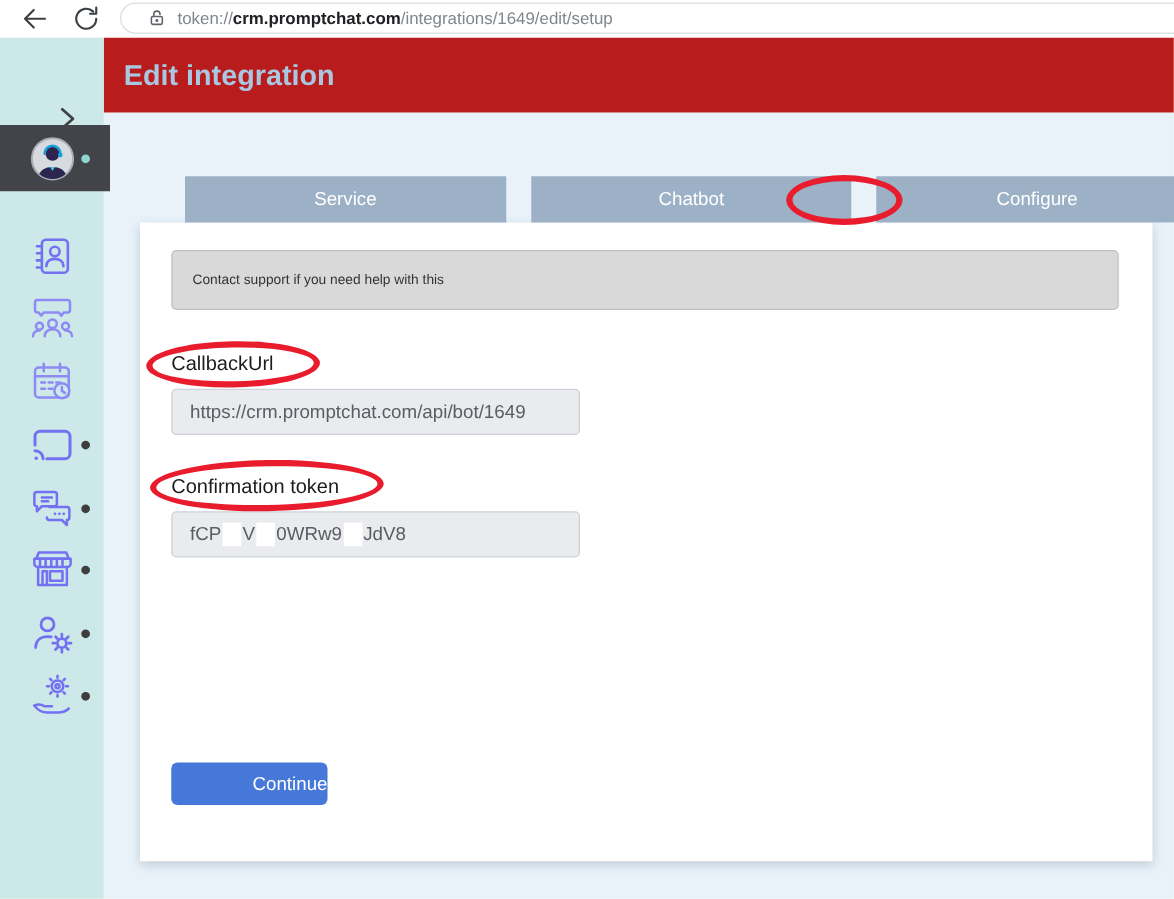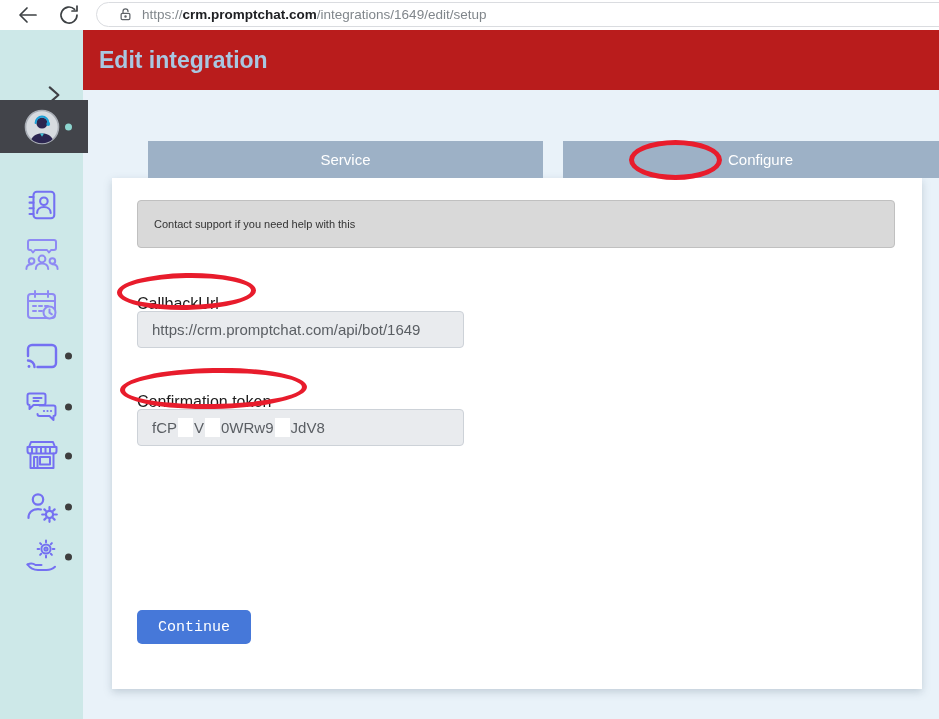--- a/index.html
+++ b/index.html
@@ -51,34 +51,34 @@
     display:flex; align-items:center; justify-content:center; cursor:pointer; }
   .tab.active { position:relative; top:-4px; height:45px; background:#fff;
     color:#4a80e8; border-radius:6px 6px 0 0;
     box-shadow:0 -2px 4px rgba(0,0,0,.10); }
 
   
   .notice { position:absolute; left:137px; top:200px; width:758px; height:48px;
     background:#d9d9d9; border:1px solid #c0c0c0; border-radius:4px;
     display:flex; align-items:center; padding-left:16px;
     font-size:11px; color:#333; z-index:2; }
-  .field-label { position:absolute; left:137px; font-size:16px; color:#1c1c1c; z-index:2;margin-top:12px; }
+  .field-label { position:absolute; left:137px; font-size:16px; color:#1c1c1c; z-index:2; }
   .lbl-callback { top:283px; }
   .lbl-token { top:381px; }
   .text-input { position:absolute; left:137px; width:327px; height:37px;
     background:#e9ebee; border:1px solid #cdd2d8; border-radius:4px;
     display:flex; align-items:center; padding-left:14px;
     font-size:15px; color:#5a5e63; z-index:2; white-space:nowrap; }
   .in-callback { top:311px; }
   .in-token { top:409px; }
   .redact { display:inline-block; width:15px; height:19px; background:#fff;
     vertical-align:middle; margin:0 1px; }
-  .btn-continue { position:absolute; left:137px; top:610px; width:114px; height:34px;
+  .btn-continue { position:absolute; left:137px; top:610px; width:125px; height:34px;
     background:#4678d9; color:#fff; border:none; border-radius:5px;
-    font-size:15px; font-family:Liberation Mono, monospace; cursor:pointer; z-index:2; }
+    font-size:15px; font-family:Liberation Sans, sans-serif; cursor:pointer; z-index:2;text-align:right; }
 
   
   .ann { position:absolute; border:5px solid #e81c2c; border-radius:50%;
     background:transparent; z-index:6; pointer-events:none; }
   .ann-setup    { left:629px; top:140px; width:93px;  height:40px; }
   .ann-callback { left:117px; top:273px; width:139px; height:37px; transform:rotate(-1deg); }
   .ann-token    { left:120px; top:368px; width:187px; height:41px; transform:rotate(-1deg); }
 
   svg { display:block; }
 </style>
@@ -99,21 +99,21 @@
       </svg>
   </button>
   <div class="url-pill">
     <span class="lock-icon">
       <svg width="15" height="15" viewBox="0 0 24 24" fill="none" stroke="#5f6368" stroke-width="2">
           <rect x="5" y="10" width="14" height="10" rx="2"></rect>
           <path d="M8 10V7a4 4 0 0 1 8 0v1"></path>
           <circle cx="12" cy="15" r="1" fill="#5f6368"></circle>
         </svg>
     </span>
-    <span class="url-text"><span>https://</span><span class="domain">crm.promptchat.com</span><span>/integrations/1649/edit/setup</span></span>
+    <span class="url-text"><span>token://</span><span class="domain">crm.promptchat.com</span><span>/integrations/1649/edit/setup</span></span>
   </div>
 </div>
 
 <div class="sidebar">
   <button class="sb-toggle">
     <svg width="26" height="26" viewBox="0 0 24 24" fill="none" stroke="#3f4045" stroke-width="2" stroke-linecap="round" stroke-linejoin="round">
         <path d="M9 5l8 7-8 7"></path>
       </svg>
   </button>
 
@@ -241,20 +241,21 @@
 </div>
 
 <div class="app-header">
   <div class="app-title">Edit integration</div>
 </div>
 <div class="main-bg"></div>
 
 <div class="card"></div>
 <div class="tabs">
   <div class="tab">Service</div>
+  <div class="tab">Chatbot</div>
   <div class="tab">Configure</div>
 </div>
 
 <div class="notice">Contact support if you need help with this</div>
 
 <div class="field-label lbl-callback">CallbackUrl</div>
 <div class="text-input in-callback">https://crm.promptchat.com/api/bot/1649</div>
 
 <div class="field-label lbl-token">Confirmation token</div>
 <div class="text-input in-token">

